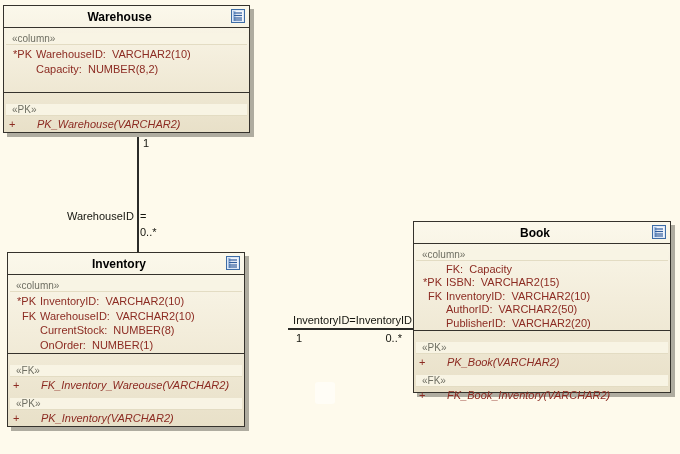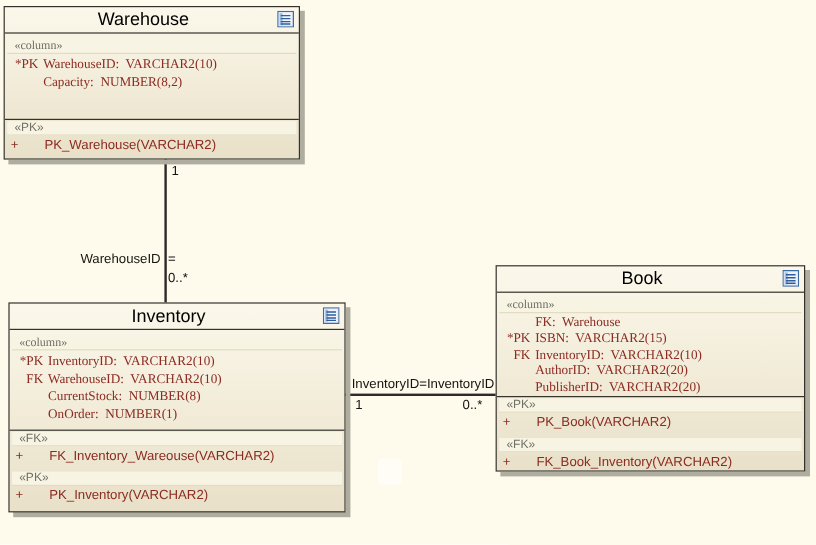--- a/index.html
+++ b/index.html
@@ -15,49 +15,49 @@
     border:1px solid #35322C;
     background:linear-gradient(180deg,#FBF8EB 0%,#F3EDDB 45%,#E8E0C8 100%);
     box-shadow:4px 4px 0 #AFACA0;
     display:flex; flex-direction:column;
   }
   .title-bar {
     position:relative; flex:0 0 21px; height:21px;
     border-bottom:1px solid #35322C;
     display:flex; align-items:center; justify-content:center;
   }
-  .title { font-size:15px; font-weight:normal; color:#000; padding-right:14px; white-space:pre; }
+  .title { font-size:12px; font-weight:bold; color:#000; padding-right:14px; white-space:pre; }
   .tbl-icon { position:absolute; right:4px; top:3px; width:14px; height:14px; }
 
   .compartment { position:relative; box-sizing:border-box; }
-  .attrs { padding-top:5px;font-family:Liberation Serif, serif; }
-  .ops   { border-top:1px solid #35322C; padding-top:1px; flex:1 1 auto; }
+  .attrs { padding-top:5px; }
+  .ops   { border-top:1px solid #35322C; padding-top:11px; flex:1 1 auto; }
 
   .band {
     box-sizing:border-box; height:12px; line-height:12px;
     margin:0 2px; padding-left:6px;
     background:#F8F4E4; border-bottom:1px solid #E3DCC3;
     font-size:10px; color:#6F6F63; white-space:pre;
   }
   .rows { padding:2px 2px 0 2px; }
   .row { display:flex; font-size:11px; color:#8C2B22; }
   .pfx { flex:0 0 26px; text-align:right; white-space:pre; }
   .txt { margin-left:4px; white-space:pre; }
   .w-rows .row { line-height:15px; }
   .i-rows .row { line-height:14.5px; }
   .b-rows .row { line-height:13.4px; }
   .op-row { line-height:15px; padding:0 2px; display:flex; font-size:11px; color:#8C2B22; margin-top:1px; }
   .op-row .pfx { flex:0 0 26px; text-align:left; padding-left:3px; }
-  .op-row .txt { margin-left:2px; }
+  .op-row .txt { margin-left:2px;font-style:italic; }
   .gap { margin-top:5px; }
 
   
   #warehouse { left:3px;  top:5px;   width:247px; height:128px; }
   #warehouse .attrs { height:71px; }
-  #inventory { left:7px;  top:252px; width:281px; height:175px; }
+  #inventory { left:7px;  top:252px; width:238px; height:175px; }
   #inventory .attrs { height:83px; }
   #book      { left:413px; top:221px; width:258px; height:172px; }
   #book .attrs { height:121px; }
 
   
   .conn-v { position:absolute; left:137px; top:133px; width:2px; height:119px; background:#2B2B28; }
   .conn-h { position:absolute; left:288px; top:328px; width:125px; height:2px; background:#2B2B28; }
   .clabel { position:absolute; font-size:11px; color:#15150F; white-space:pre; }
   .lbl-1a  { left:143px; top:137px; }
   .lbl-0a  { left:140px; top:226px; }
@@ -195,33 +195,33 @@
               <line x1="3" y1="11" x2="11" y2="11"></line>
           </g>
         </svg>
       </span>
     </div>
     <div class="compartment attrs">
       <div class="band">«column»</div>
       <div class="rows b-rows">
         <div class="row">
           <span class="pfx"></span>
-          <span class="txt">FK:  Warehouse</span>
+          <span class="txt">FK:  Capacity</span>
         </div>
         <div class="row">
           <span class="pfx">*PK</span>
           <span class="txt">ISBN:  VARCHAR2(15)</span>
         </div>
         <div class="row">
           <span class="pfx">FK</span>
           <span class="txt">InventoryID:  VARCHAR2(10)</span>
         </div>
         <div class="row">
           <span class="pfx"></span>
-          <span class="txt">AuthorID:  VARCHAR2(20)</span>
+          <span class="txt">AuthorID:  VARCHAR2(50)</span>
         </div>
         <div class="row">
           <span class="pfx"></span>
           <span class="txt">PublisherID:  VARCHAR2(20)</span>
         </div>
         <div class="row">
           <span class="pfx"></span>
         </div>
         <div class="row">
           <span class="pfx"></span>

